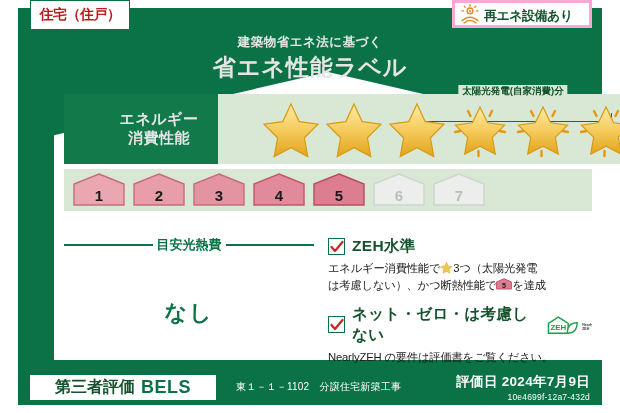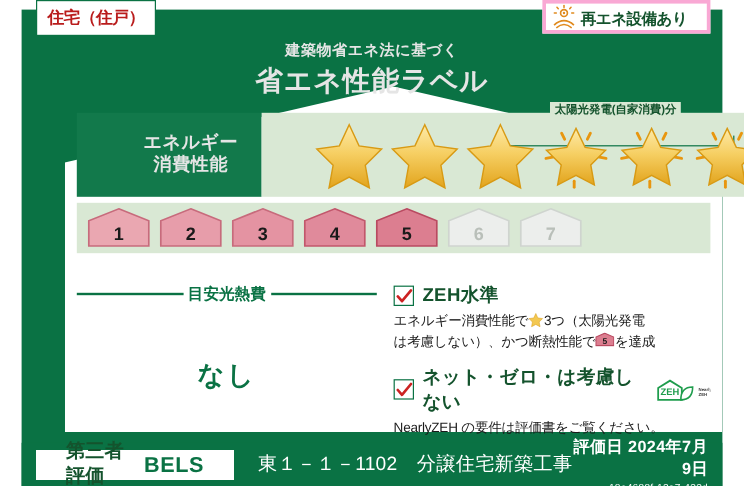--- a/index.html
+++ b/index.html
@@ -128,21 +128,21 @@
     position:absolute;left:18px;bottom:8px;width:584px;height:36px;
     background:#0a7244;display:flex;align-items:center;
   }
   .bels-chip{
     margin-left:12px;background:#ffffff;height:25px;
     display:flex;align-items:center;padding:0 25px;gap:6px;
   }
   .bels-jp{font-size:16px;font-weight:bold;color:#14532d;letter-spacing:0px;}
   .bels-en{font-size:18px;font-weight:bold;color:#0a7244;letter-spacing:0.5px;}
   .bels-proj{
-    color:#ffffff;font-size:16px;margin-left:20px;letter-spacing:0.2px;
+    color:#ffffff;font-size:10px;margin-left:20px;letter-spacing:0.2px;
     white-space:nowrap;
   }
   .bels-right{
     margin-left:auto;margin-right:12px;text-align:right;color:#ffffff;
   }
   .bels-date{font-size:13.5px;font-weight:bold;letter-spacing:0.3px;}
   .bels-id{font-size:8.5px;letter-spacing:0.2px;margin-top:1px;}
 </style>
 </head>
 <body>

